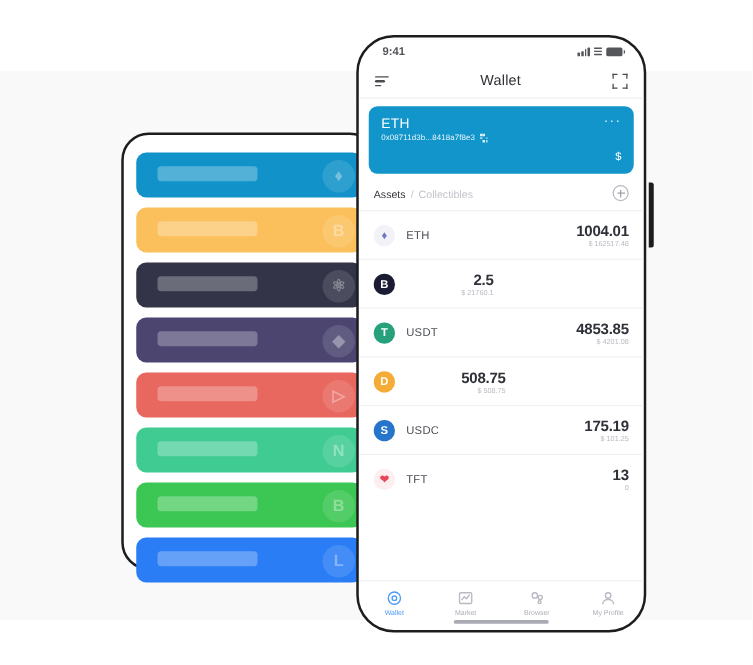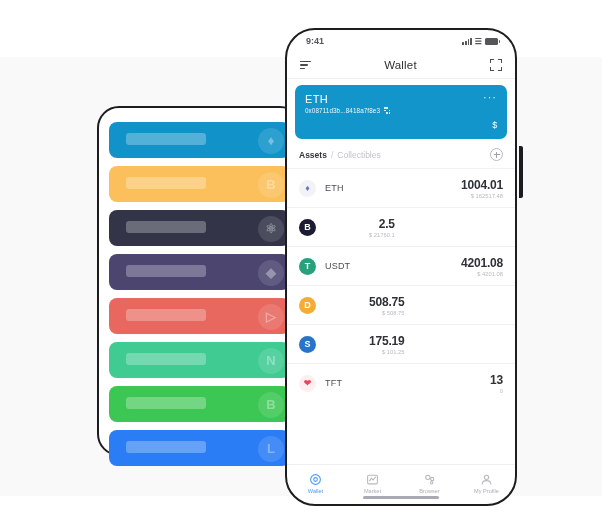--- a/index.html
+++ b/index.html
@@ -122,21 +122,21 @@
     display:flex; align-items:flex-start; justify-content:flex-end; gap:1px;
   }
   .wc-cur { font-size:9px; font-weight:500; margin-top:3px; }
 
   
   .asset-tabs {
     display:flex; align-items:center; justify-content:space-between;
     padding:9px 12px 7px 12px;
   }
   .tabs-left { display:flex; align-items:baseline; gap:4px; font-size:8.5px; }
-  .tab-assets { color:#33353c; font-weight:700; }
+  .tab-assets { color:#33353c; font-weight:400; }
   .tab-sep { color:#c9cad1; }
   .tab-coll { color:#c2c3cb; }
   .plus-btn {
     width:13px; height:13px; border:1px solid #b9bac2; border-radius:50%;
     position:relative;
   }
   .plus-btn:before,.plus-btn:after{content:"";position:absolute;background:#9fa0a9;}
   .plus-btn:before{left:2.6px;top:5.4px;width:6.2px;height:1px;}
   .plus-btn:after{top:2.6px;left:5.4px;height:6.2px;width:1px;}
 
@@ -301,33 +301,34 @@
             <div class="coin-ico" style="background: rgb(27, 28, 51); color: rgb(255, 255, 255);">B</div>
             <div class="coin-vals">
               <div class="coin-amt">2.5</div>
               <div class="coin-fiat">$ 21760.1</div>
             </div>
           </div>
           <div class="asset-row">
             <div class="coin-ico" style="background: rgb(38, 161, 123); color: rgb(255, 255, 255);">T</div>
             <div class="coin-sym">USDT</div>
             <div class="coin-vals">
-              <div class="coin-amt">4201.08</div>
+              <div class="coin-amt">4853.85</div>
               <div class="coin-fiat">$ 4201.08</div>
             </div>
           </div>
           <div class="asset-row">
             <div class="coin-ico" style="background: rgb(245, 172, 55); color: rgb(255, 255, 255);">D</div>
             <div class="coin-vals">
               <div class="coin-amt">508.75</div>
               <div class="coin-fiat">$ 508.75</div>
             </div>
           </div>
           <div class="asset-row">
             <div class="coin-ico" style="background: rgb(39, 117, 202); color: rgb(255, 255, 255);">S</div>
+            <div class="coin-sym">USDC</div>
             <div class="coin-vals">
               <div class="coin-amt">175.19</div>
               <div class="coin-fiat">$ 101.25</div>
             </div>
           </div>
           <div class="asset-row">
             <div class="coin-ico" style="background: rgb(253, 239, 240); color: rgb(232, 69, 92);">❤</div>
             <div class="coin-sym">TFT</div>
             <div class="coin-vals">
               <div class="coin-amt">13</div>

